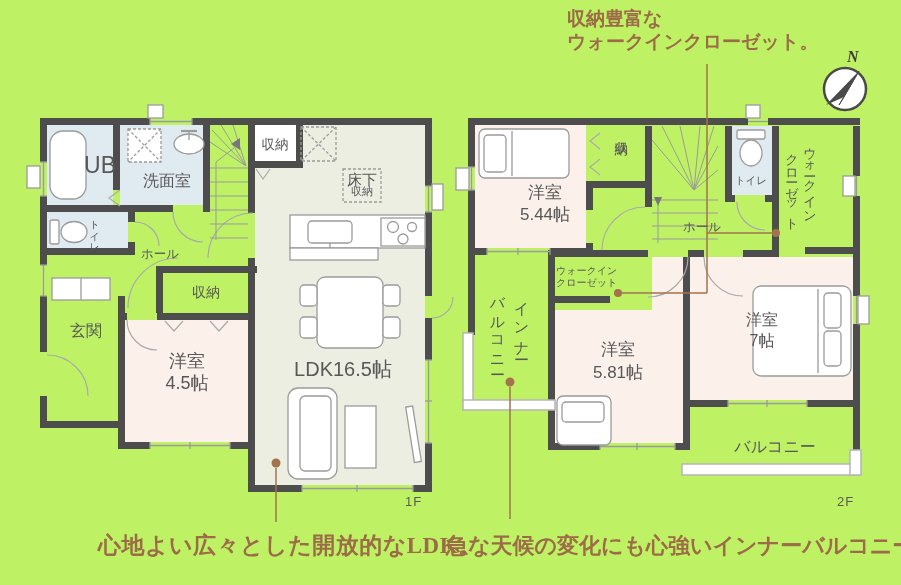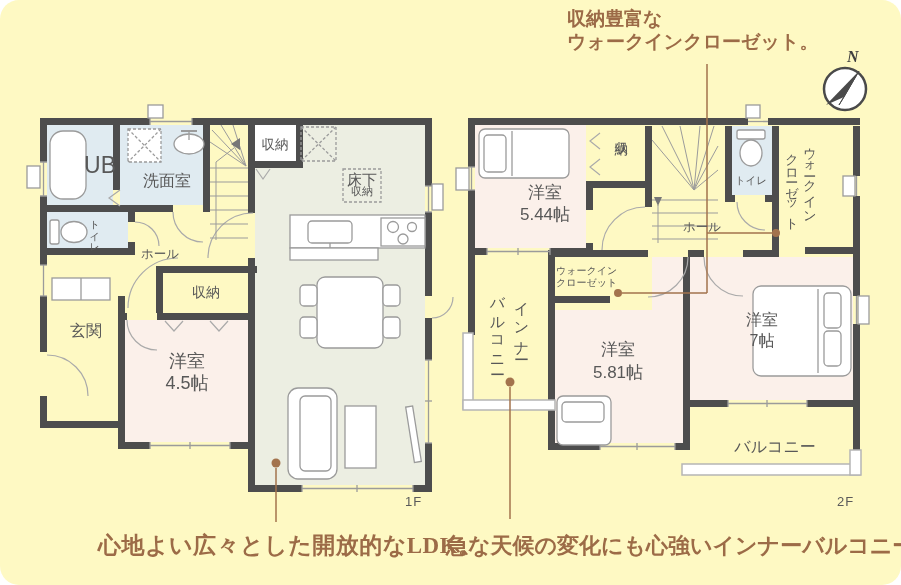--- a/index.html
+++ b/index.html
@@ -1,17 +1,17 @@
 <!DOCTYPE html>
 <html><head>
 <meta charset="utf-8">
 <style>
   html,body{margin:0;padding:0;background:#fff;}
-  .canvas{position:relative;width:901px;height:585px;background:#fef9c3;overflow:hidden;
-          font-family:"Liberation Sans","DejaVu Sans",sans-serif;border-radius:19px;}
+  .canvas{position:relative;width:901px;height:585px;background:#bef264;overflow:hidden;
+          font-family:"Liberation Sans","DejaVu Sans",sans-serif;}
   .canvas svg{position:absolute;left:0;top:0;}
   .lbl{position:absolute;color:#585858;white-space:nowrap;line-height:1.1;}
   .ctr{transform:translateX(-50%);text-align:center;}
   .vtext{writing-mode:vertical-rl;text-orientation:mixed;}
   .cap{position:absolute;color:#9c6b47;font-family:"Liberation Serif","DejaVu Serif",serif;
        font-weight:bold;white-space:nowrap;}
   .floorlbl{position:absolute;color:#5a5a5a;font-size:13px;letter-spacing:1px;}
   .north{position:absolute;color:#3f3f3f;font-family:"Liberation Serif","DejaVu Serif",serif;
          font-style:italic;font-weight:bold;font-size:16px;}
 </style>
@@ -305,20 +305,21 @@
 <div class="lbl ctr" style="left:167px;top:172px;font-size:16px;">洗面室</div>
 <div class="lbl vtext" style="left:89px;top:213px;font-size:10px;">トイレ</div>
 <div class="lbl ctr" style="left:160px;top:248px;font-size:12.5px;">ホール</div>
 <div class="lbl ctr" style="left:275px;top:138px;font-size:13.5px;">収納</div>
 <div class="lbl ctr" style="left:362px;top:172px;font-size:15px;">床下</div>
 <div class="lbl ctr" style="left:362px;top:185px;font-size:11px;">収納</div>
 <div class="lbl ctr" style="left:206px;top:285px;font-size:14px;">収納</div>
 <div class="lbl ctr" style="left:86px;top:322px;font-size:16px;">玄関</div>
 <div class="lbl ctr" style="left:187px;top:352px;font-size:18px;">洋室</div>
 <div class="lbl ctr" style="left:187px;top:374px;font-size:18px;">4.5帖</div>
+<div class="lbl ctr" style="left:343px;top:358px;font-size:20px;">LDK16.5帖</div>
 
 <div class="lbl ctr" style="left:545px;top:184px;font-size:17px;">洋室</div>
 <div class="lbl ctr" style="left:545px;top:206px;font-size:17px;">5.44帖</div>
 <div class="lbl vtext" style="left:613px;top:130px;font-size:13.5px;letter-spacing:2px;">収納</div>
 <div class="lbl ctr" style="left:751px;top:175px;font-size:10.5px;">トイレ</div>
 <div class="lbl vtext" style="left:802px;top:138px;font-size:13px;letter-spacing:1px;">ウォークイン</div>
 <div class="lbl vtext" style="left:784px;top:144px;font-size:13px;letter-spacing:1px;">クローゼット</div>
 <div class="lbl ctr" style="left:702px;top:221px;font-size:12.5px;">ホール</div>
 <div class="lbl" style="left:556px;top:265px;font-size:10px;">ウォークイン</div>
 <div class="lbl" style="left:556px;top:277px;font-size:10px;">クローゼット</div>

